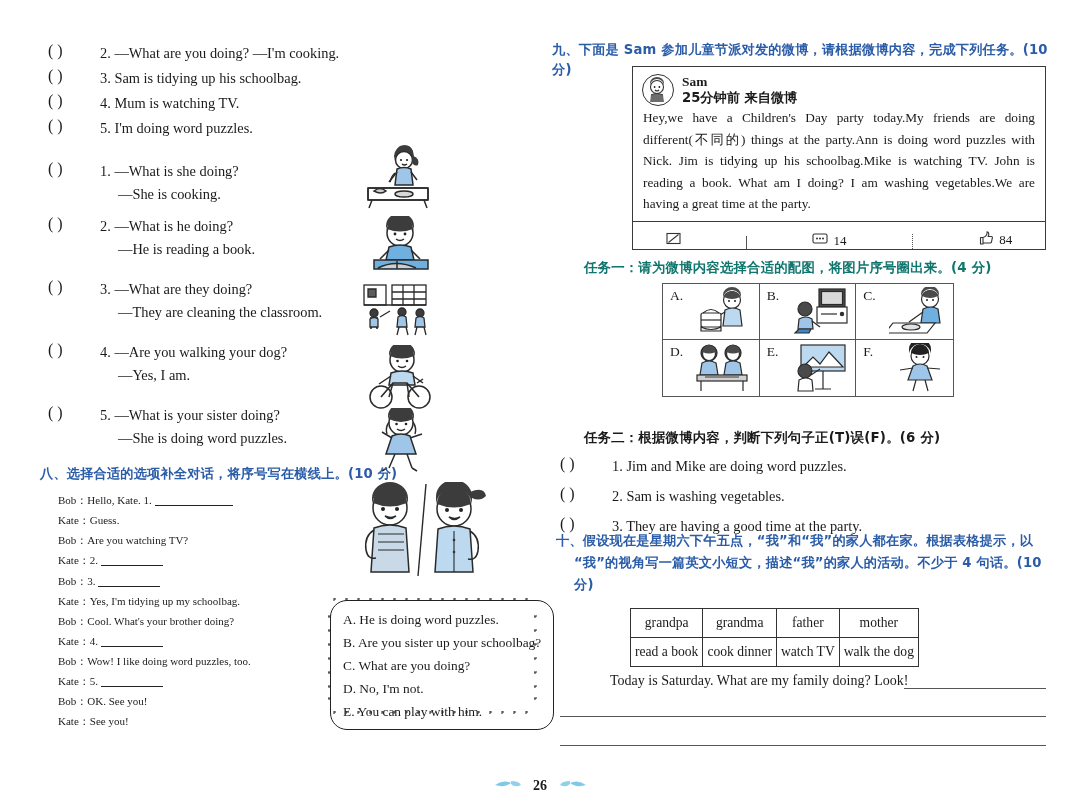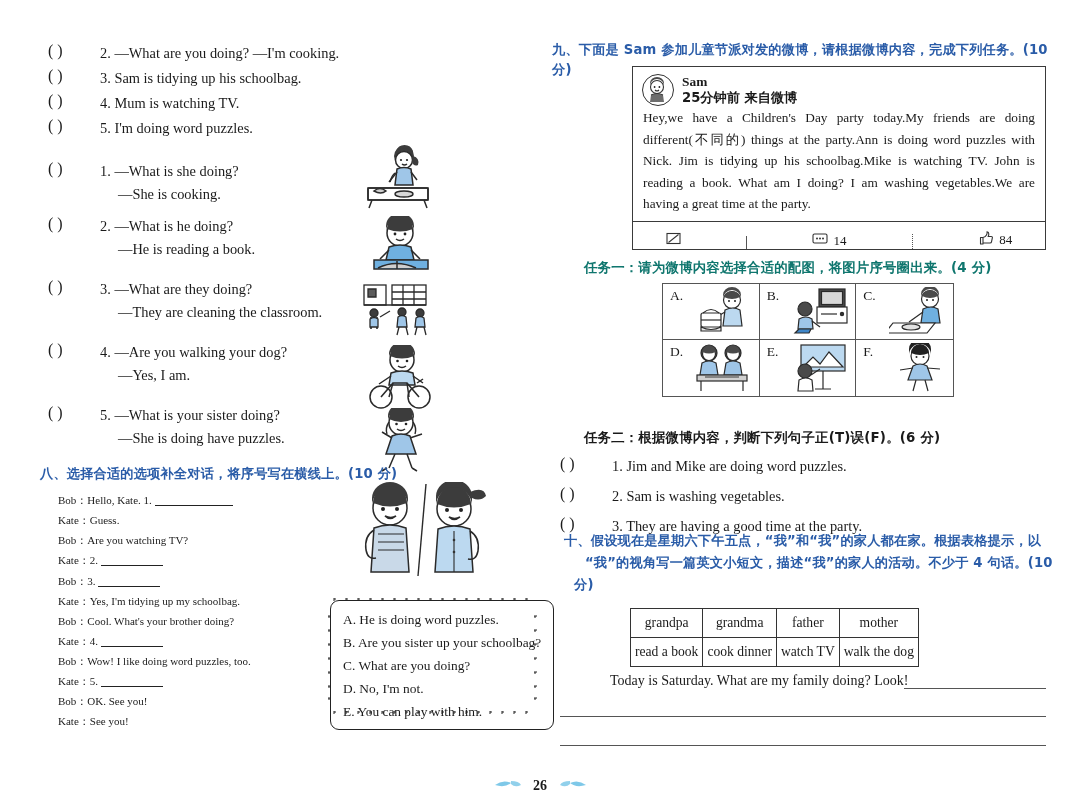--- a/index.html
+++ b/index.html
@@ -36,21 +36,21 @@
   .ill svg{display:block;}
 
   
   .dlg{font-size:11px;line-height:1.83;}
   .blank{display:inline-block;border-bottom:1px solid #222;height:.95em;vertical-align:-2px;}
 
   
   .optbox{
     position:absolute;
     border:1.4px solid #222;
-    border-radius:9px;
+    border-radius:17px;
     padding:7px 10px 6px 12px;
     background:#fff;
   }
   .optbox .opt{font-size:13.4px;line-height:1.72;white-space:nowrap;}
   .hatch{position:absolute;pointer-events:none;}
 
   
   .weibo{
     position:absolute;
     border:1.3px solid #3a3a3a;
@@ -150,21 +150,21 @@
           <span class="tf-text">4. —Are you walking your dog?</span>
         </div>
         <div class="tf-text indent">—Yes, I am.</div>
       </div>
 
       <div style="height:60px;position:relative;">
         <div class="tf-row">
           <span class="paren">(          )</span>
           <span class="tf-text">5. —What is your sister doing?</span>
         </div>
-        <div class="tf-text indent">—She is doing have puzzles.</div>
+        <div class="tf-text indent">—She is doing word puzzles.</div>
       </div>
     </div>
 
     <div class="ill" style="left:320px;top:144px;">
       <svg width="78" height="68" viewBox="0 0 78 68">
         <g fill="none" stroke="#2a2a2a" stroke-width="1.5">
           <ellipse cx="44" cy="12" rx="10" ry="10" fill="#3c3c3c" stroke="none"></ellipse>
           <circle cx="44" cy="16" r="8.5" fill="#fff"></circle>
           <path d="M36 10 A9 9 0 0 1 53 10 L53 7 A9 9 0 0 0 36 7 Z" fill="#3c3c3c" stroke="none"></path>
           <path d="M53 12 q7 2 5 9 q-4 2 -6 -3" fill="#3c3c3c" stroke="none"></path>
@@ -519,22 +519,22 @@
       <div class="tf-row" style="margin-bottom:7px;">
         <span class="paren">(          )</span>
         <span class="tf-text">2. Sam is washing vegetables.</span>
       </div>
       <div class="tf-row">
         <span class="paren">(          )</span>
         <span class="tf-text">3. They are having a good time at the party.</span>
       </div>
     </div>
 
-    <div class="sec-head" style="position:absolute;left:12px;top:531px;width:500px;">十、假设现在是星期六下午五点，“我”和“我”的家人都在家。根据表格提示，以</div>
-    <div class="sec-head" style="position:absolute;left:33px;top:553px;width:486px;">“我”的视角写一篇英文小短文，描述“我”的家人的活动。不少于 4 句话。(10</div>
+    <div class="sec-head" style="position:absolute;left:4px;top:531px;width:500px;">十、假设现在是星期六下午五点，“我”和“我”的家人都在家。根据表格提示，以</div>
+    <div class="sec-head" style="position:absolute;left:22px;top:553px;width:486px;">“我”的视角写一篇英文小短文，描述“我”的家人的活动。不少于 4 句话。(10</div>
     <div class="sec-head" style="position:absolute;left:22px;top:575px;width:486px;">分)</div>
 
     <table class="ftable" style="left:78px;top:608px;">
       <tbody>
           <tr>
         <td>grandpa</td>
         <td>grandma</td>
         <td>father</td>
         <td>mother</td>
       </tr>

